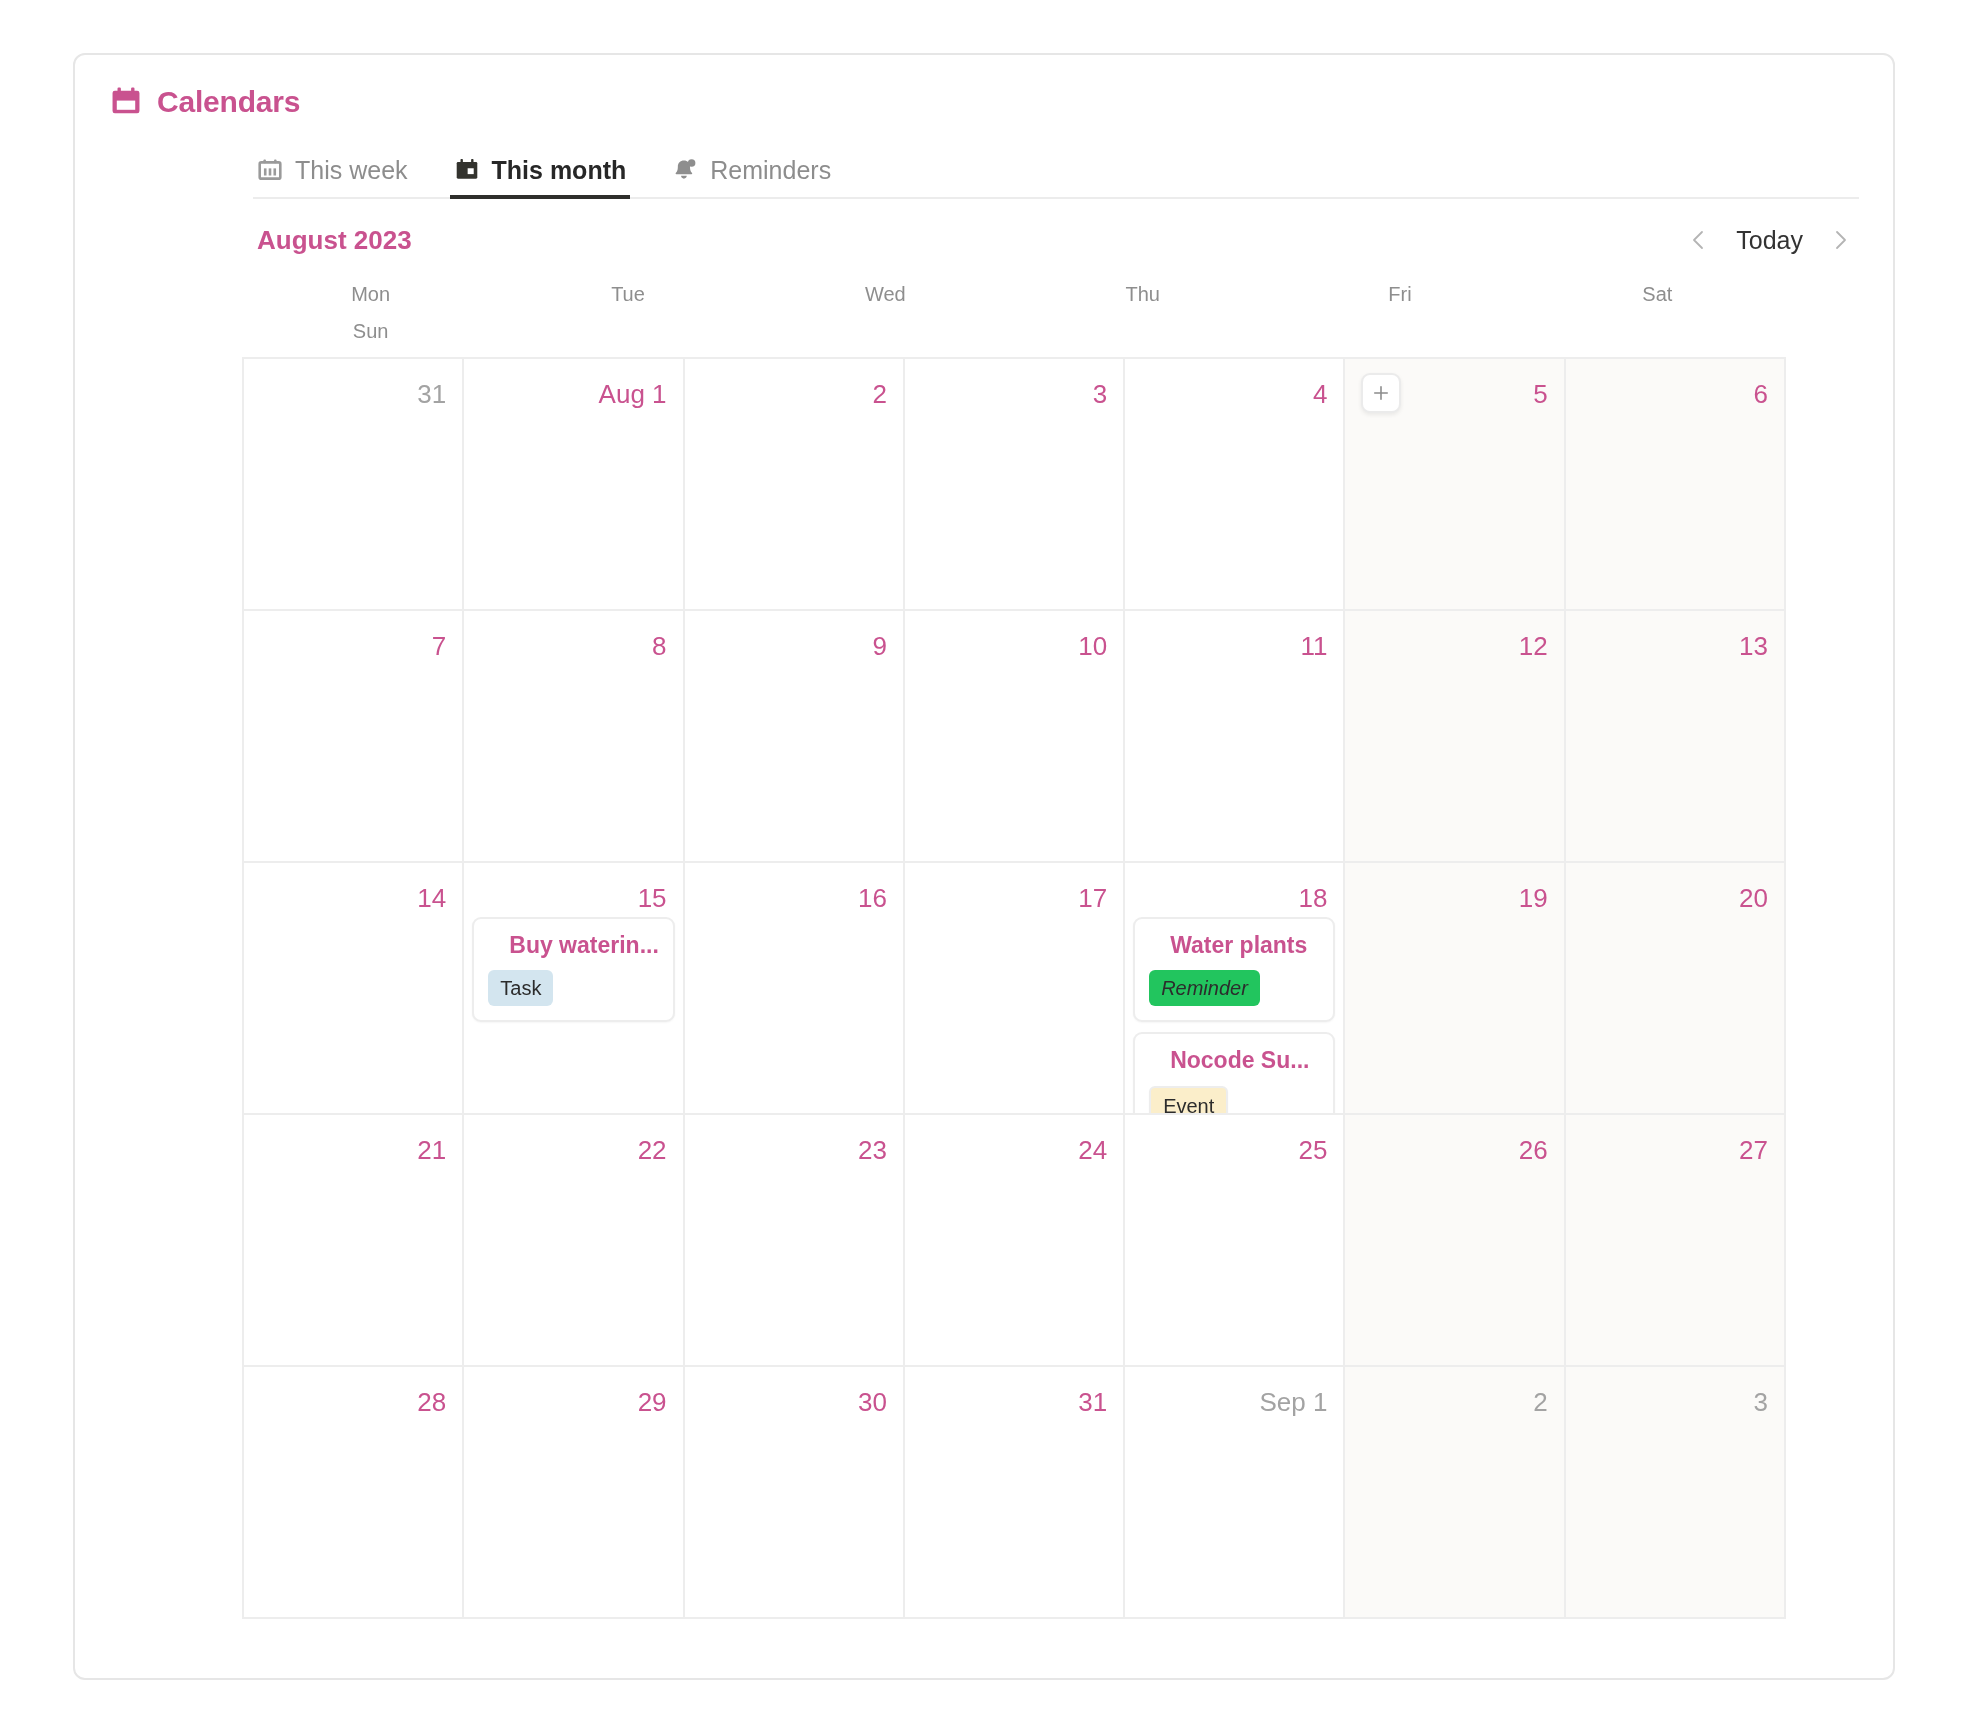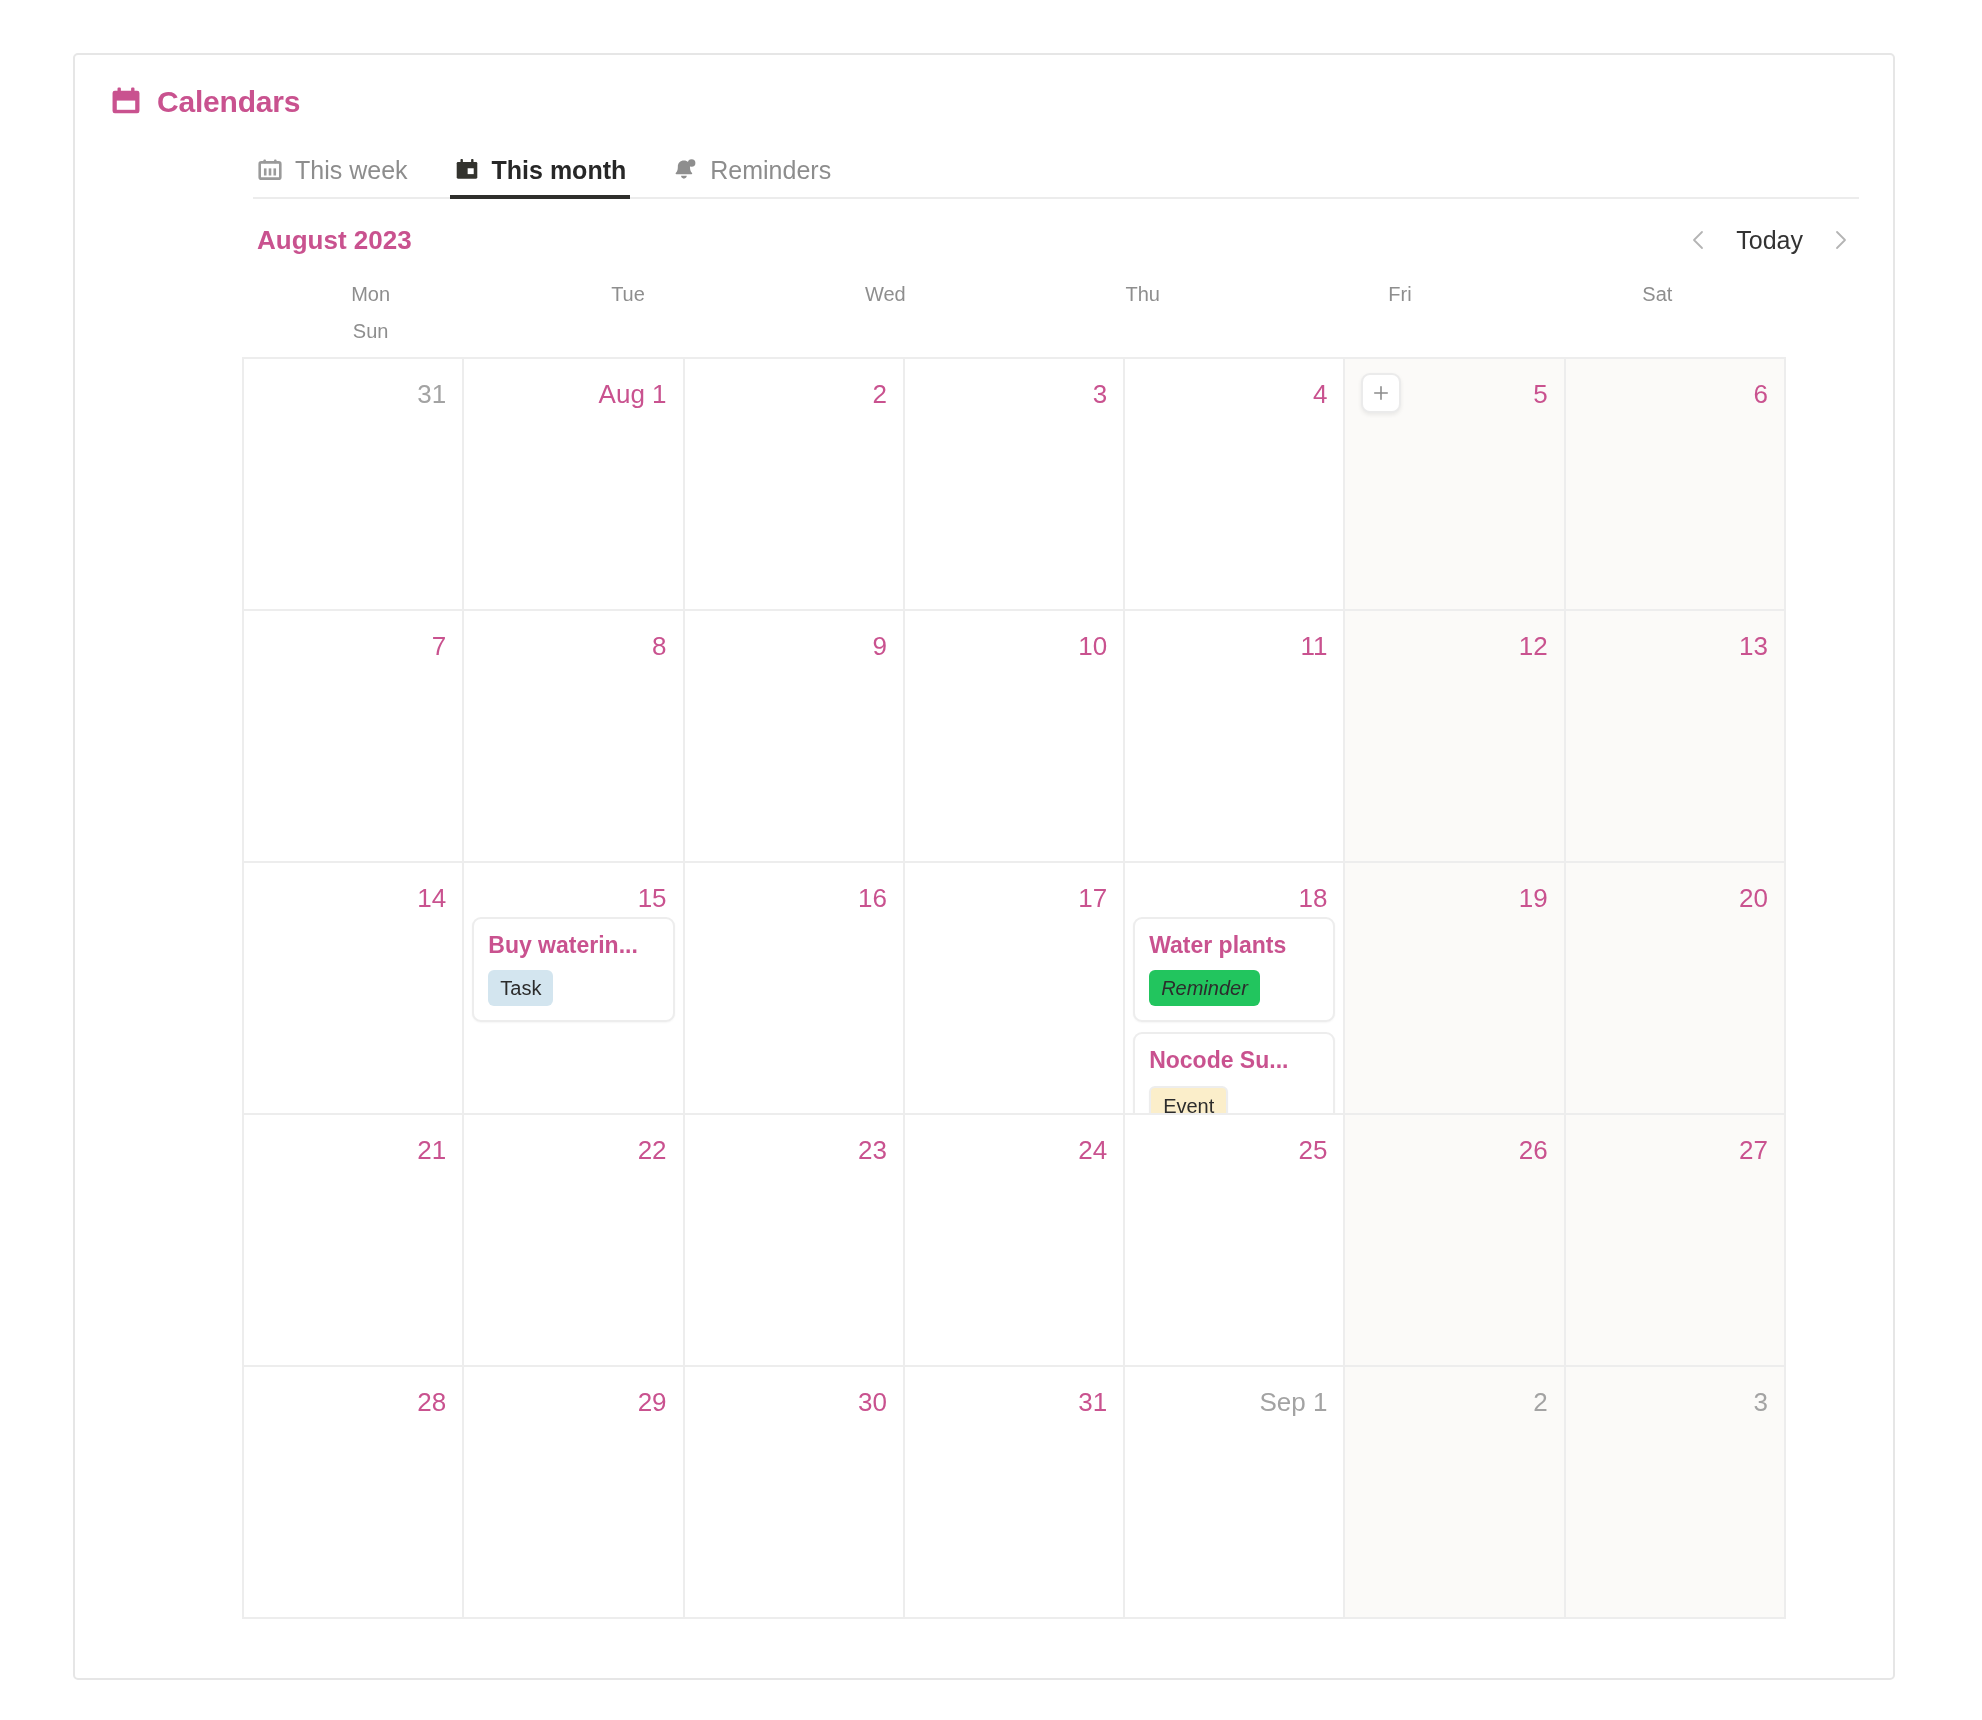--- a/index.html
+++ b/index.html
@@ -21,21 +21,21 @@
 
   
   .card {
     position: absolute;
     left: 73px;
     top: 53px;
     width: 1822px;
     height: 1627px;
     box-sizing: border-box;
     border: 2px solid #e6e6e6;
-    border-radius: 5px;
+    border-radius: 12px;
     background: #ffffff;
   }
 
   
   .card-header {
     display: flex;
     align-items: center;
     gap: 14px;
     padding: 30px 0 0 34px;
   }
@@ -213,20 +213,21 @@
     box-sizing: border-box;
   }
   .event-title {
     font-size: 23px;
     font-weight: bold;
     color: #c9528f;
     line-height: 1.1;
     white-space: nowrap;
     overflow: hidden;
     margin-bottom: 12px;
+    margin-left: 21px;
   }
   .badge {
     display: inline-block;
     font-size: 20px;
     line-height: 1;
     padding: 8px 12px;
     border-radius: 6px;
     color: #2c2c2c;
   }
   .badge.task     { background: #d3e5ef; }

